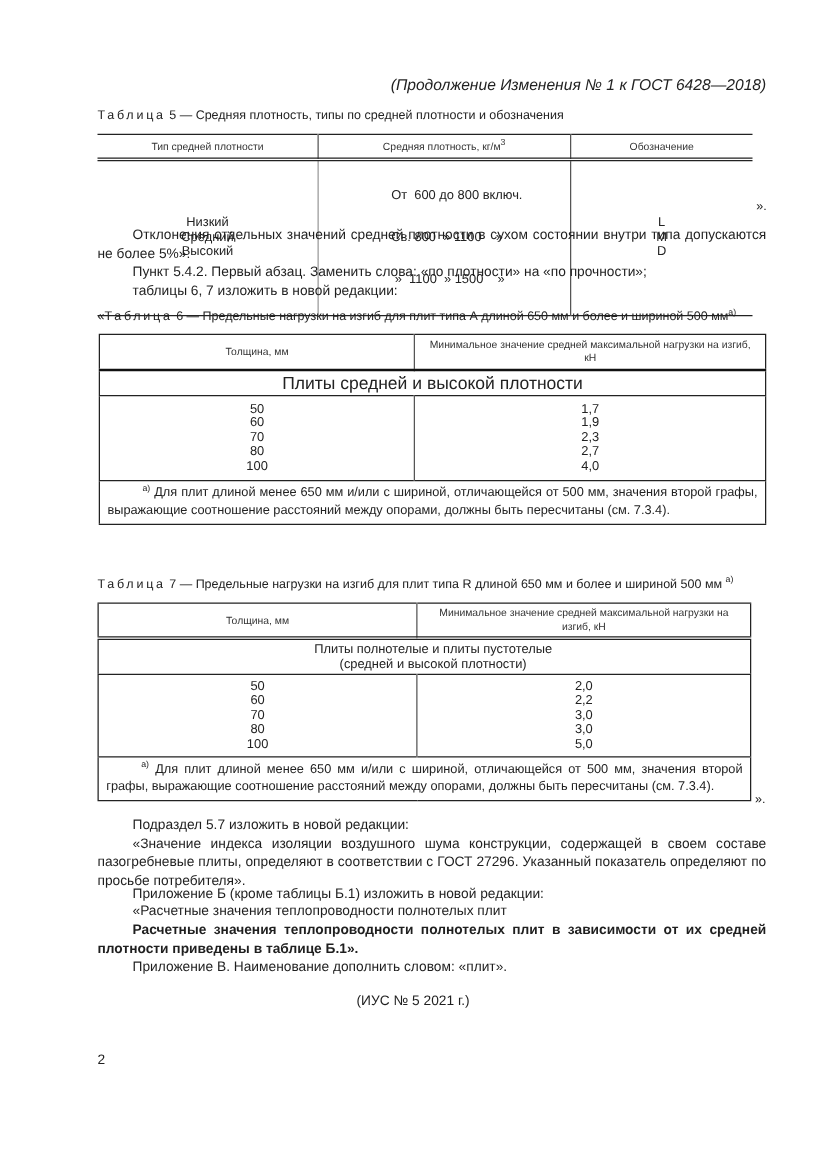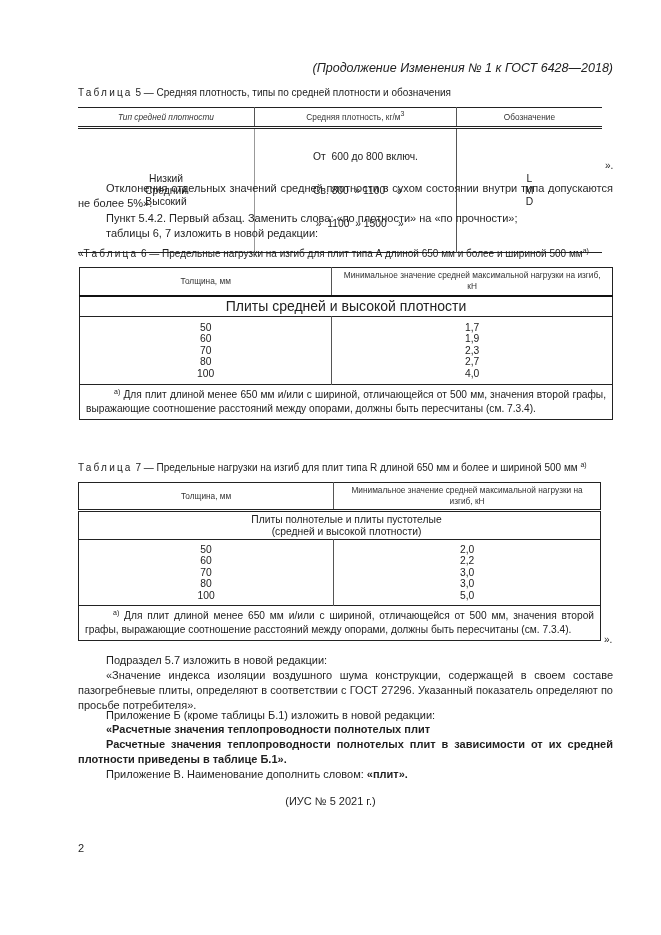--- a/index.html
+++ b/index.html
@@ -14,38 +14,38 @@
   .caption { font-size: 10px; color: #222; white-space: nowrap; }
   .spaced { letter-spacing: 2.2px; }
   table { border-collapse: collapse; position: absolute; font-size: 10.3px; color: #222; }
   td { padding: 0; vertical-align: middle; }
   .hdr { font-size: 8.3px; color: #333; text-align: center; }
   .ctr { text-align: center; }
   .lines div { line-height: 11.5px; }
   .para { font-size: 11px; line-height: 15px; color: #1f1f1f; }
   .indent { text-indent: 28px; }
   .justify { text-align: justify; }
-  .bold { font-weight: bold; }
+  .bold { font-weight: normal; }
   .sup { font-size: 7px; vertical-align: super; line-height: 0; }
   .endquote { font-size: 10px; color: #222; }
   .fn { font-size: 10.2px; line-height: 14px; padding: 3px 6px !important; }
 </style>
 </head>
 <body>
 
 <div class="abs header-note">(Продолжение Изменения № 1 к ГОСТ 6428—2018)</div>
 
 <div class="abs caption" style="left:78px; top:87px;">
   <span class="spaced">Таблица</span><span> 5 — Средняя плотность, типы по средней плотности и обозначения</span>
 </div>
 
 <table style="left:78px; top:107px; width:524px;">
   <tbody>
       <tr style="height:20px; border-top:1px solid #222; border-bottom:3px double #222;">
-    <td class="hdr" style="width:177px; border-right:1px solid #555;font-style:italic;">Тип средней плотности</td>
+    <td class="hdr" style="width:177px; border-right:1px solid #555;">Тип средней плотности</td>
     <td class="hdr" style="width:201px; border-right:1px solid #555;"><span>Средняя плотность, кг/м</span><span class="sup">3</span></td>
     <td class="hdr" style="width:146px;">Обозначение</td>
   </tr>
   <tr style="height:42px; border-bottom:1px solid #222;">
     <td class="ctr lines" style="border-right:1px solid #999;">
       <div>Низкий</div>
       <div>Средний</div>
       <div>Высокий</div>
     </td>
     <td class="lines" style="border-right:1px solid #555; padding-left:58px; white-space:pre;">

